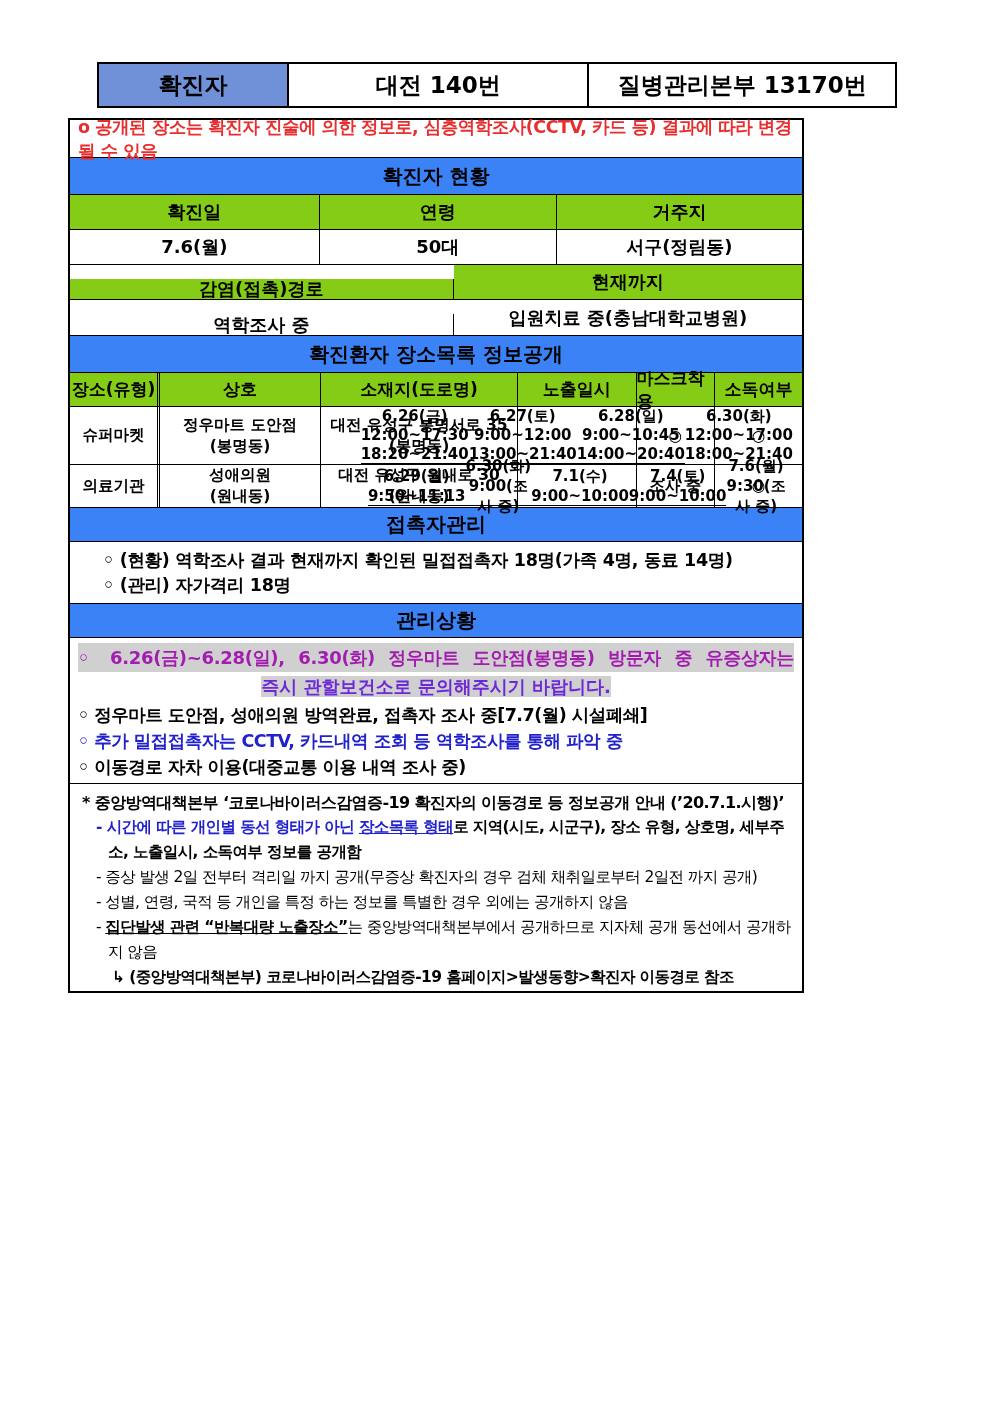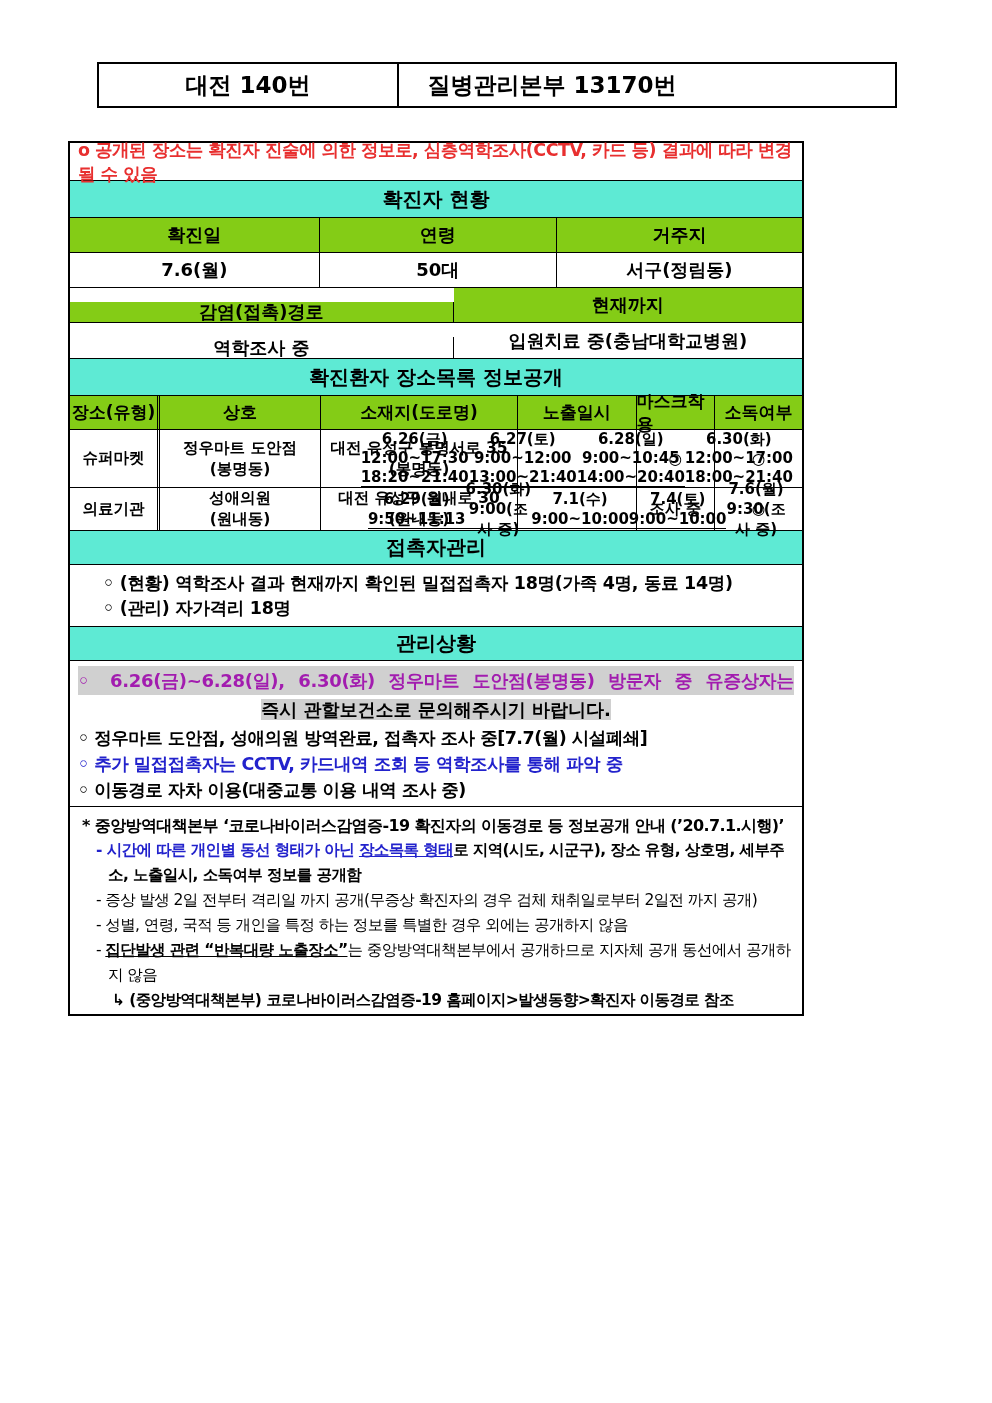--- a/index.html
+++ b/index.html
@@ -11,30 +11,30 @@
   .top-header { position: absolute; left: 97px; top: 62px; width: 800px; height: 46px;
     display: flex; border: 2px solid #000; background: #fff; }
   .top-header .cell { display: flex; align-items: center; justify-content: center;
     font-size: 23px; font-weight: bold; border-right: 2px solid #000; }
   .top-header .cell:last-child { border-right: none; }
   .th-patient { width: 23.9%; background: #7090d8; }
   .th-region  { width: 37.7%; }
   .th-national{ width: 38.4%; }
 
   
-  .main-box { position: absolute; left: 68px; top: 141px; width: 736px;
+  .main-box { position: absolute; left: 68px; top: 118px; width: 736px;
     border: 2px solid #000; background: #fff; }
   .row { border-bottom: 1px solid #000; }
   .row:last-child { border-bottom: none; }
 
   .notice { height: 38px; display: flex; align-items: center; padding: 0 8px;
     color: #e82f2f; font-weight: bold; font-size: 17.5px; letter-spacing: -0.5px; }
 
   .sec-title { height: 37px; display: flex; align-items: center; justify-content: center;
-    background: #5eead4; font-size: 20px; font-weight: bold; }
+    background: #3b82f6; font-size: 20px; font-weight: bold; }
 
   .cols { display: flex; }
   .cols .cell { display: flex; align-items: center; justify-content: center;
     border-right: 1px solid #000; font-size: 18px; font-weight: bold; }
   .cols .cell:last-child { border-right: none; }
   .gray .cell { background: #84cc16; }
   .r35 { height: 35px; } .r36 { height: 36px; }
   .c3a { width: 34.1%; } .c3b { width: 32.4%; } .c3c { width: 33.5%; }
   .c2a { width: 52.4%; margin-top: 14px; } .c2b { width: 47.6%; }
 
@@ -60,40 +60,41 @@
 
   
   .body-text { padding: 6px 10px; font-size: 17.5px; font-weight: bold; }
   .contact-body { height: 62px; }
   .contact-body .line { line-height: 25px; letter-spacing: -0.3px; margin-left: 23px; }
 
   .mgmt-body { height: 146px; padding: 5px 8px; }
   .mgmt-hl1 { background: #d0d0d0; color: #a21caf; font-size: 18px; font-weight: bold;
     line-height: 29px; text-align: justify; text-align-last: justify; letter-spacing: -0.3px; }
   .mgmt-hl2 { text-align: center; line-height: 29px; }
-  .mgmt-hl2 span { background: #d0d0d0; color: #000000; font-size: 18px; font-weight: bold; }
+  .mgmt-hl2 span { background: #d0d0d0; color: #6d28d9; font-size: 18px; font-weight: bold; }
   .mgmt-line { line-height: 26px; font-size: 17.5px; font-weight: bold; letter-spacing: -0.5px; }
   .blue { color: #2222cc; }
   .u { text-decoration: underline; }
 
   
   .footer-body { height: 207px; padding: 6px 6px 0 12px; font-size: 15.5px; }
   .fline { line-height: 25px; letter-spacing: -0.6px; }
   .f-title { font-weight: bold; font-size: 16px; }
   .f-ind { padding-left: 26px; text-indent: -12px; }
   .f-bold { font-weight: bold; }
   .f-reg { font-weight: normal; }
   .f-arrow { padding-left: 30px; font-weight: bold; }
 </style>
 </head>
 <body>
 
 <div class="page">
 
   <div class="top-header">
+    <div class="cell th-patient">확진자</div>
     <div class="cell th-region">대전 140번</div>
     <div class="cell th-national">질병관리본부 13170번</div>
   </div>
 
   <div class="main-box">
 
     <div class="row notice">o 공개된 장소는 확진자 진술에 의한 정보로, 심층역학조사(CCTV, 카드 등) 결과에 따라 변경 될 수 있음</div>
 
     <div class="row sec-title">확진자 현황</div>
     <div class="row cols gray r35">

